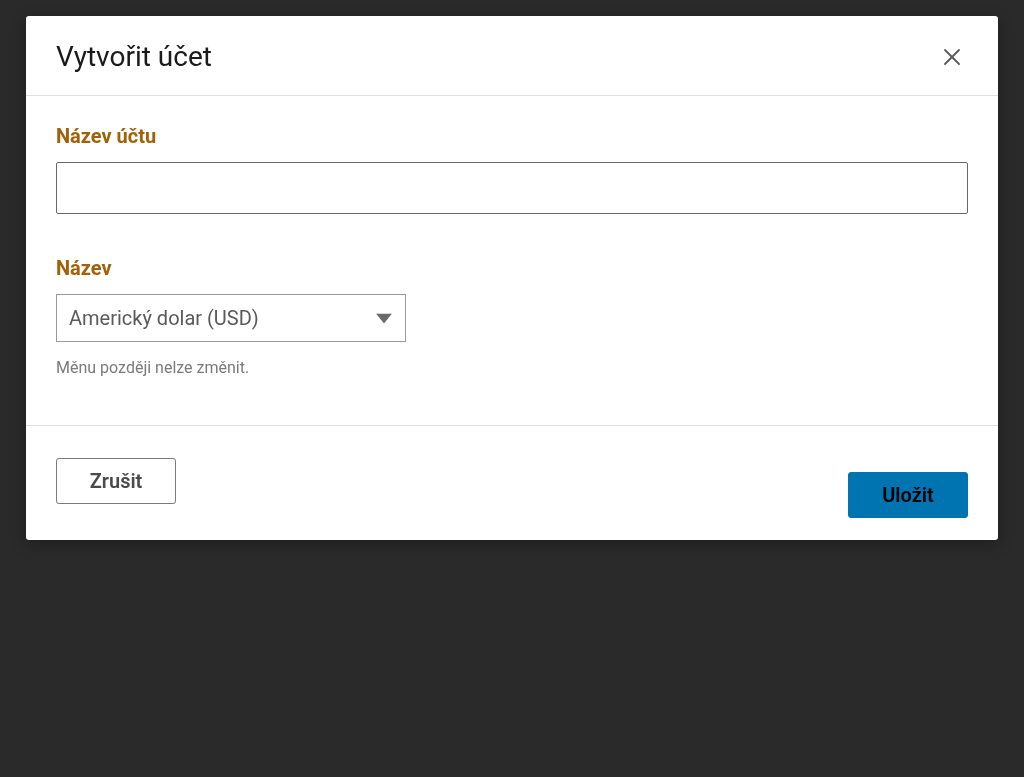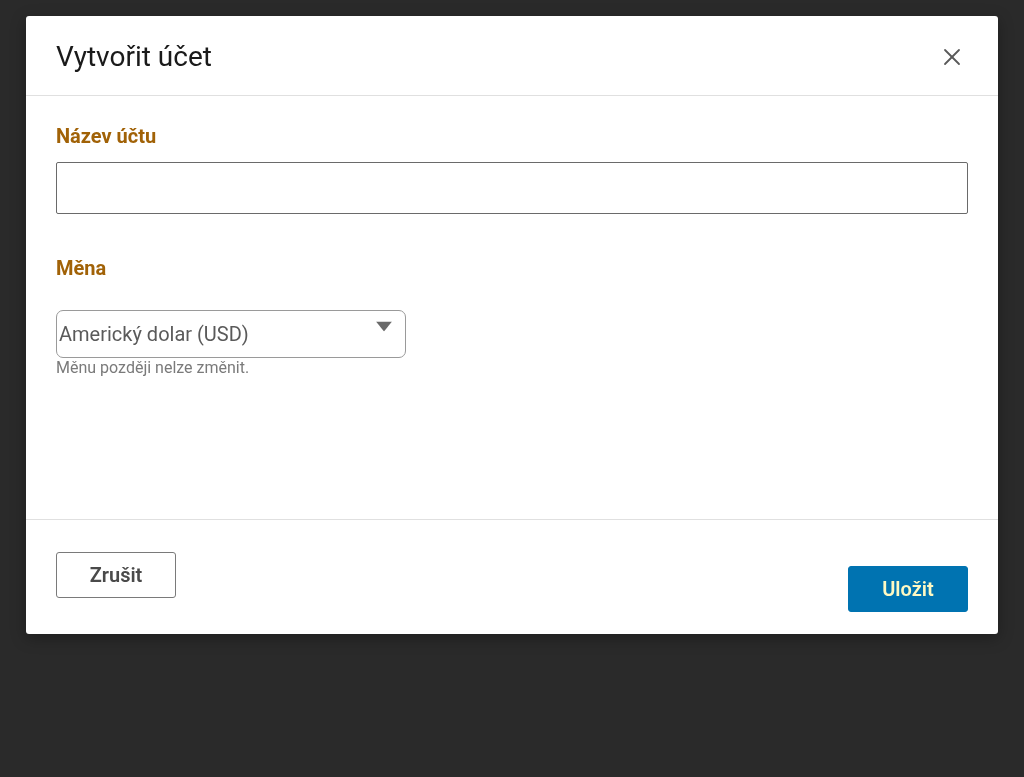--- a/index.html
+++ b/index.html
@@ -18,21 +18,21 @@
     .modal {
       position: absolute;
       top: 16px;
       left: 26px;
       right: 26px;
       background: #ffffff;
       border-radius: 3px;
       box-shadow: 0 4px 16px rgba(0,0,0,0.3);
       display: flex;
       flex-direction: column;
-      height: 618px;
+      height: 524px;
     }
     .modal-header {
       display: flex;
       align-items: center;
       justify-content: space-between;
       padding: 24px 30px 22px 30px;
       border-bottom: 1px solid #e0e0e0;
     }
     .modal-title {
       font-size: 28px;
@@ -82,44 +82,43 @@
       font-family: inherit;
     }
     .select-wrap {
       position: relative;
       width: 350px;
     }
     .select-input {
       width: 100%;
       height: 48px;
       border: 1px solid #9a9a9a;
-      border-radius: 7px;
-      padding: 0 44px 0 2px;
+      border-radius: 0;
+      padding: 0 44px 0 12px;
       font-size: 20px;
       color: #5a5a5a;
       background: #fff;
       font-family: inherit;
       appearance: none;
       -webkit-appearance: none;
       cursor: pointer;
       text-align: left;
-      margin-top: 16px;
     }
     .select-caret {
       position: absolute;
       right: 14px;
       top: 50%;
       transform: translateY(-50%);
       pointer-events: none;
       color: #6a6a6a;
     }
     .helper-text {
       font-size: 16px;
       color: #7a7a7a;
-      margin-top: 0;
+      margin-top: 16px;
     }
     .sub-desc {
       font-size: 20px;
       color: #1a1a1a;
       margin-top: 6px;
       margin-bottom: 18px;
     }
     .link-page-box {
       position: relative;
       width: 100%;
@@ -168,21 +167,21 @@
     }
     .btn-secondary {
       background: #fff;
       border: 1px solid #7a7a7a;
       color: #4a4a4a;
       min-width: 120px;
     }
     .btn-primary {
       background: #0073b1;
       border: 1px solid #0073b1;
-      color: #fef9c3;
+      color: #000000;
       min-width: 120px;
       margin-top: 28px;
     }
   </style>
 </head>
 <body>
 
 <div class="modal">
 
   <div class="modal-header">
@@ -196,21 +195,21 @@
   </div>
 
   <div class="modal-body">
 
     <div class="form-group">
       <label class="form-label">Název účtu</label>
       <input type="text" class="text-input" value="" style="">
     </div>
 
     <div class="form-group">
-      <label class="form-label">Měna</label>
+      <label class="form-label">Název</label>
       <div class="select-wrap">
         <button type="button" class="select-input">Americký dolar (USD)</button>
         <span class="select-caret">
           <svg width="16" height="10" viewBox="0 0 16 10">
             <polygon points="0,0 16,0 8,10" fill="currentColor"></polygon>
           </svg>
         </span>
       </div>
       <div class="helper-text">Měnu později nelze změnit.</div>
     </div>

